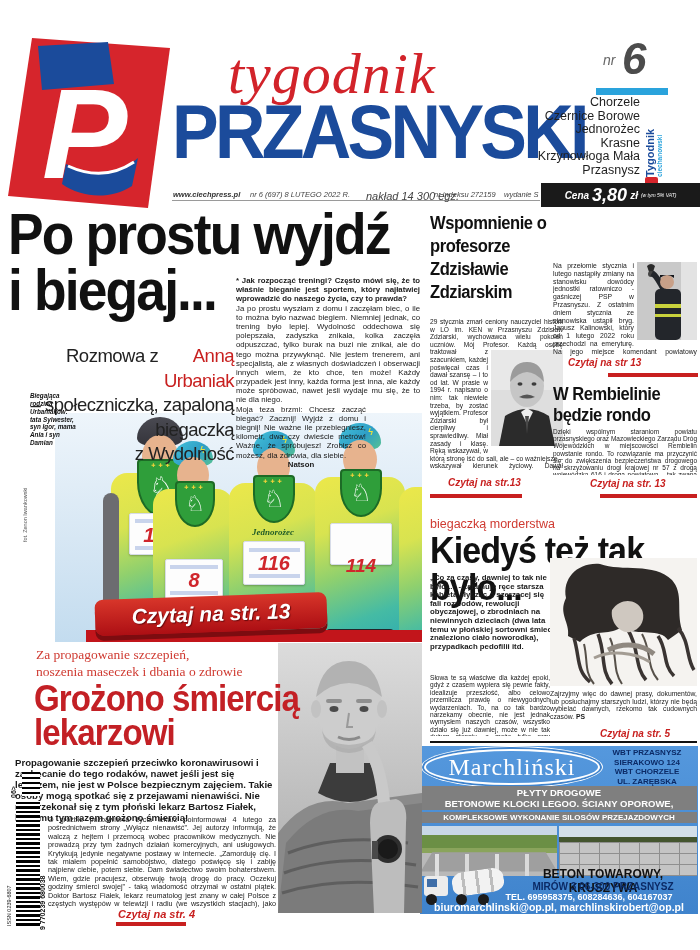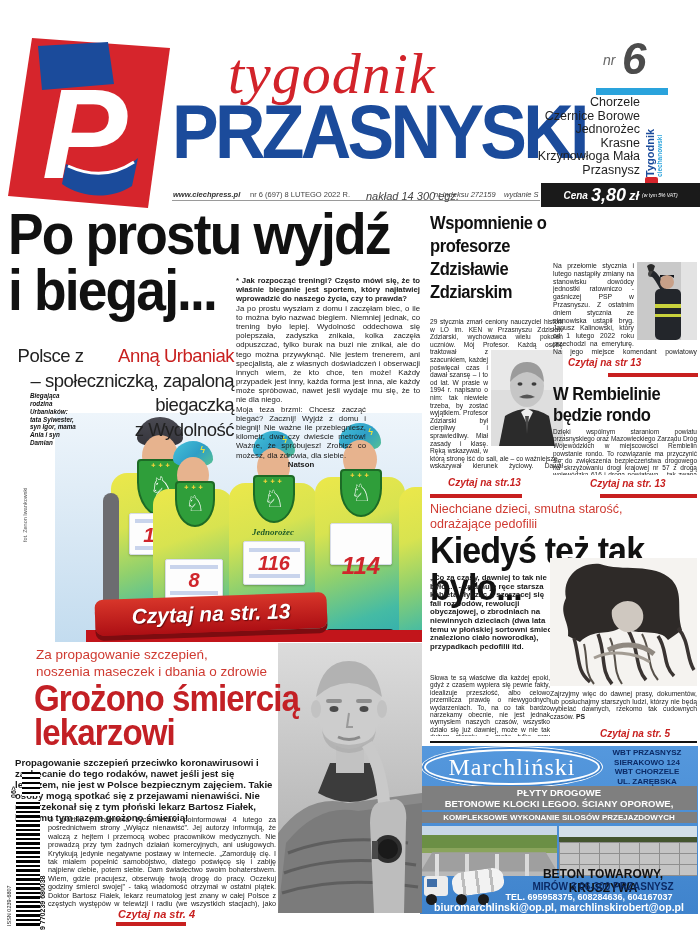--- a/index.html
+++ b/index.html
@@ -69,29 +69,29 @@
     </div>
 
     <div class="abs" style="left:644px;top:95px;width:24px;height:96px;">
       <span class="vtext" style="position:absolute;left:0;top:0;height:82px;font-size:11px;font-weight:bold;color:#1b4b9b;">Tygodnik</span>
       <span class="vtext" style="position:absolute;left:12px;top:0;height:82px;font-size:6.5px;font-weight:bold;color:#2aa3dc;">ciechanowski</span>
       <span style="position:absolute;left:1px;top:82px;width:13px;height:13px;background:#d6252c;border-radius:2px;"></span>
     </div>
 
     <div class="abs" style="left:172px;top:200px;width:368px;height:1px;background:#9a9a9a;"></div>
     <span class="abs" style="left:173px;top:190px;font-size:7.5px;font-weight:bold;font-style:italic;color:#333;">www.ciechpress.pl</span>
-    <span class="abs" style="left:250px;top:190px;font-size:7.5px;color:#444;text-align:center;">nr 6 (697) 8 LUTEGO 2022 R.</span>
+    <span class="abs" style="left:250px;top:190px;font-size:7.5px;font-style:italic;color:#444;text-align:center;">nr 6 (697) 8 LUTEGO 2022 R.</span>
     <span class="abs" style="left:366px;top:190px;font-size:11px;font-style:italic;color:#444;">nakład 14 300 egz.</span>
     <span class="abs" style="left:434px;top:190px;font-size:7.5px;font-style:italic;color:#444;">nr indeksu 272159</span>
     <span class="abs" style="left:504px;top:190px;font-size:7.5px;font-style:italic;color:#444;">wydanie S</span>
 
     <div class="abs" style="left:541px;top:183px;width:159px;height:24px;background:#1a1a1a;color:#fff;display:flex;align-items:center;justify-content:center;gap:3px;font-style:italic;">
       <span style="font-size:10px;font-weight:bold;">Cena</span>
       <span style="font-size:18px;font-weight:bold;">3,80</span>
-      <span style="font-size:13px;font-weight:bold;">zł</span>
+      <span style="font-size:10px;font-weight:bold;">zł</span>
       <span style="font-size:5px;">(w tym 5% VAT)</span>
     </div>
   </div>
 
   <div class="abs hl" style="left:8px;top:206px;width:420px;font-size:58px;letter-spacing:-2px;line-height:.97;">
     <span class="condensed">Po prostu wyjdź</span><br>
     <span class="condensed">i biegaj...</span>
   </div>
 
   <div class="abs" style="left:55px;top:413px;width:367px;height:229px;overflow:hidden;background:linear-gradient(#eef5fb 0%,#d7e7f4 55%,#c3dcef 100%);">
@@ -156,54 +156,54 @@
           <span class="mark">ϟ</span>
         </div>
       <div class="face" style="left:30px;top:17px;width:34px;height:39px;"></div>
       <div class="shirt" style="left:2px;top:54px;width:90px;height:154px;"></div>
       <div class="shield" style="left:27px;top:46px;width:38px;height:44px;">
         <span class="crosses">✚✚✚</span>
         <span class="horse" style="font-size:24px;">♘</span>
       </div>
       <div class="bib" style="left:17px;top:100px;width:60px;height:40px;">
         <i class="strip"></i>
-          <span class="num" style="font-size:24px;margin-top:43px;">114</span>
+          <span class="num" style="font-size:19px;margin-top:43px;">114</span>
           <i class="strip"></i>
       </div>
       <div class="pants" style="left:13px;top:206px;width:68px;height:23px;"></div>
     </div>
 
     <div class="abs" style="left:340px;top:26px;width:60px;height:203px;">
       <div class="shirt" style="left:4px;top:48px;width:56px;height:160px;"></div>
     </div>
   </div>
 
   <div class="abs just" style="left:236px;top:276px;width:184px;font-size:7.8px;line-height:1.18;z-index:3;">
     <div style="font-weight:bold;">* Jak rozpocząć treningi? Często mówi się, że to właśnie bieganie jest sportem, który najłatwiej wprowadzić do naszego życia, czy to prawda?</div>
     <div>Ja po prostu wyszłam z domu i zaczęłam biec, o ile to można było nazwać biegiem. Niemniej jednak, co trening było lepiej. Wydolność oddechowa się polepszała, zadyszka znikała, kolka zaczęła odpuszczać, tylko burak na buzi nie znikał, ale do tego można przywyknąć. Nie jestem trenerem, ani specjalistą, ale z własnych doświadczeń i obserwacji innych wiem, że kto chce, ten może! Każdy przypadek jest inny, każda forma jest inna, ale każdy może spróbować, nawet jeśli wydaje mu się, że to nie dla niego.</div>
     <div style="width:130px;">Moja teza brzmi: Chcesz zacząć biegać? Zacznij! Wyjdź z domu i biegnij! Nie ważne ile przebiegniesz, kilometr, dwa czy dwieście metrów! Ważne, że spróbujesz! Zrobisz co możesz, dla zdrowia, dla siebie.</div>
     <div style="font-weight:bold;width:130px;text-align:center;">Natson</div>
   </div>
 
   <div class="abs" style="left:8px;top:344px;width:226px;text-align:right;font-size:18.5px;letter-spacing:-.5px;line-height:24.5px;color:#222;z-index:3;">
-    <span>Polsce z </span><span style="color:#c8201f;margin-left:30px;">Anną Urbaniak</span><br>
+    <span>Rozmowa z </span><span style="color:#c8201f;margin-left:30px;">Anną Urbaniak</span><br>
     <span>– społeczniczką, zapaloną</span><br>
     <span>biegaczką</span><br>
     <span>z Wydolność</span>
   </div>
 
   <div class="abs" style="left:30px;top:392px;width:50px;font-size:6.3px;font-weight:bold;font-style:italic;line-height:1.25;color:#111;z-index:3;">Biegająca rodzina Urbaniaków: tata Sylwester, syn Igor, mama Ania i syn Damian</div>
   <div class="abs vtext" style="left:22px;top:452px;height:90px;font-size:5.5px;color:#555;z-index:3;">fot. Zenon Iwankowski</div>
 
   <div class="abs" style="left:86px;top:630px;width:336px;height:12px;background:#c2151b;z-index:4;"></div>
   <div class="abs" style="left:95px;top:596px;width:232px;height:36px;background:linear-gradient(#d8362a,#ad0f14);border-radius:8px;
               transform:rotate(-2deg);box-shadow:0 5px 0 #7c0c10;color:#fff;font-weight:bold;font-style:italic;font-size:21px;
               display:flex;align-items:center;justify-content:center;z-index:5;text-shadow:1px 1px 1px #6d0a0d;">Czytaj na str. 13</div>
 
-  <div class="abs kicker" style="left:36px;top:646px;font-size:13.5px;line-height:17px;z-index:3;">
+  <div class="abs kicker" style="left:36px;top:646px;font-size:13.5px;line-height:17px;z-index:3;font-family:Liberation Serif, serif;">
     <span>Za propagowanie szczepień,</span><br><span>noszenia maseczek i dbania o zdrowie</span>
   </div>
   <div class="abs" style="left:34px;top:682px;font-size:36px;font-weight:bold;color:#c32025;letter-spacing:-1px;line-height:.95;z-index:3;">
     <span class="condensed">Grożono śmiercią</span><br>
     <span class="condensed">lekarzowi</span>
   </div>
   <div class="abs" style="left:15px;top:757px;width:258px;font-size:9.6px;font-weight:bold;line-height:1.15;z-index:3;">Propagowanie szczepień przeciwko koronawirusowi i zachęcanie do tego rodaków, nawet jeśli jest się lekarzem, nie jest w Polsce bezpiecznym zajęciem. Takie osoby  mogą spotkać się z przejawami nienawiści. Nie raz przekonał się z tym płoński lekarz Bartosz Fiałek, któremu tym razem grożono śmiercią!</div>
   <div class="abs artbody" style="left:48px;top:816px;width:228px;height:92px;font-size:7.2px;line-height:8.4px;z-index:3;">
     <span>O groźbie pozbawienia życia lekarz poinformował 4 lutego za pośrednictwem strony „Wyłącz nienawiść”. Jej autorzy informują, że walczą z hejtem i przemocą wobec pracowników medycznych. Nie prowadzą przy tym żadnych działań komercyjnych, ani usługowych. Krytykują jedynie negatywne postawy w internecie.</span>
     <span>„Zamorduję cię. I tak miałem popełnić samobójstwo, dlatego poświęcę się i zabiję najpierw ciebie, potem siebie. Dam świadectwo swoim bohaterstwem. Wiem, gdzie pracujesz, obserwuję twoją drogę do pracy. Oczekuj godziny śmierci swojej” - taką wiadomość otrzymał w ostatni piątek.</span>
@@ -301,21 +301,21 @@
     <span class="condensed" style="width:156px;">W Rembielinie będzie  rondo</span>
   </div>
   <div class="abs artbody" style="left:553px;top:428px;width:144px;height:47px;font-size:6.5px;line-height:7.2px;">
     <span>Dzięki wspólnym staraniom powiatu przasnyskiego oraz Mazowieckiego Zarządu Dróg Wojewódzkich w miejscowości Rembielin powstanie rondo. To rozwiązanie ma przyczynić się do zwiększenia bezpieczeństwa drogowego na skrzyżowaniu drogi krajowej nr 57 z drogą wojewódzką 616 i drogą powiatową – tak zwaną „obwodnicą Chorzel”.</span>
     
   </div>
   <div class="abs cz" style="left:590px;top:478px;font-size:10px;">Czytaj na str. 13</div>
   <div class="rbar" style="left:600px;top:494px;width:97px;"></div>
 
   <div class="abs kicker" style="left:430px;top:502px;font-size:12.5px;line-height:14.5px;">
-    <span>Niechciane dzieci, smutna starość,</span><br><span>odrażające pedofilii</span>
+    <br><span>biegaczką morderstwa</span>
   </div>
   <div class="abs hl" style="left:430px;top:532px;font-size:37px;letter-spacing:-1px;">
     <span class="condensed">Kiedyś też tak było...</span>
   </div>
   <div class="abs" style="left:430px;top:574px;width:127px;font-size:7.8px;font-weight:bold;line-height:8.6px;">„Co za czasy, dawniej to tak nie było...” - załamuje ręce starsza kobieta słysząc o szerzącej się fali rozwodów, rewolucji obyczajowej, o zbrodniach na niewinnych dzieciach (dwa lata temu w płońskiej sortowni śmieci znaleziono ciało noworodka), przypadkach pedofilii itd.</div>
   <div class="abs artbody" style="left:430px;top:674px;width:120px;height:62px;font-size:6.6px;line-height:7.4px;">
     <span>Słowa te są właściwe dla każdej epoki, gdyż z czasem wypiera się pewne fakty, idealizuje przeszłość, albo celowo przemilcza prawdę o niewygodnych wydarzeniach.</span> <span>To, na co tak bardzo narzekamy obecnie, nie jest jednak wymysłem naszych czasów, wszystko działo się już dawniej, może w nie tak dużym stopniu, a może tylko przy znacznie mniejszym nagłośnieniu ze strony mediów.</span>
   </div>
 
   <svg class="abs" style="left:550px;top:558px;" width="147" height="128" viewBox="0 0 147 128">

